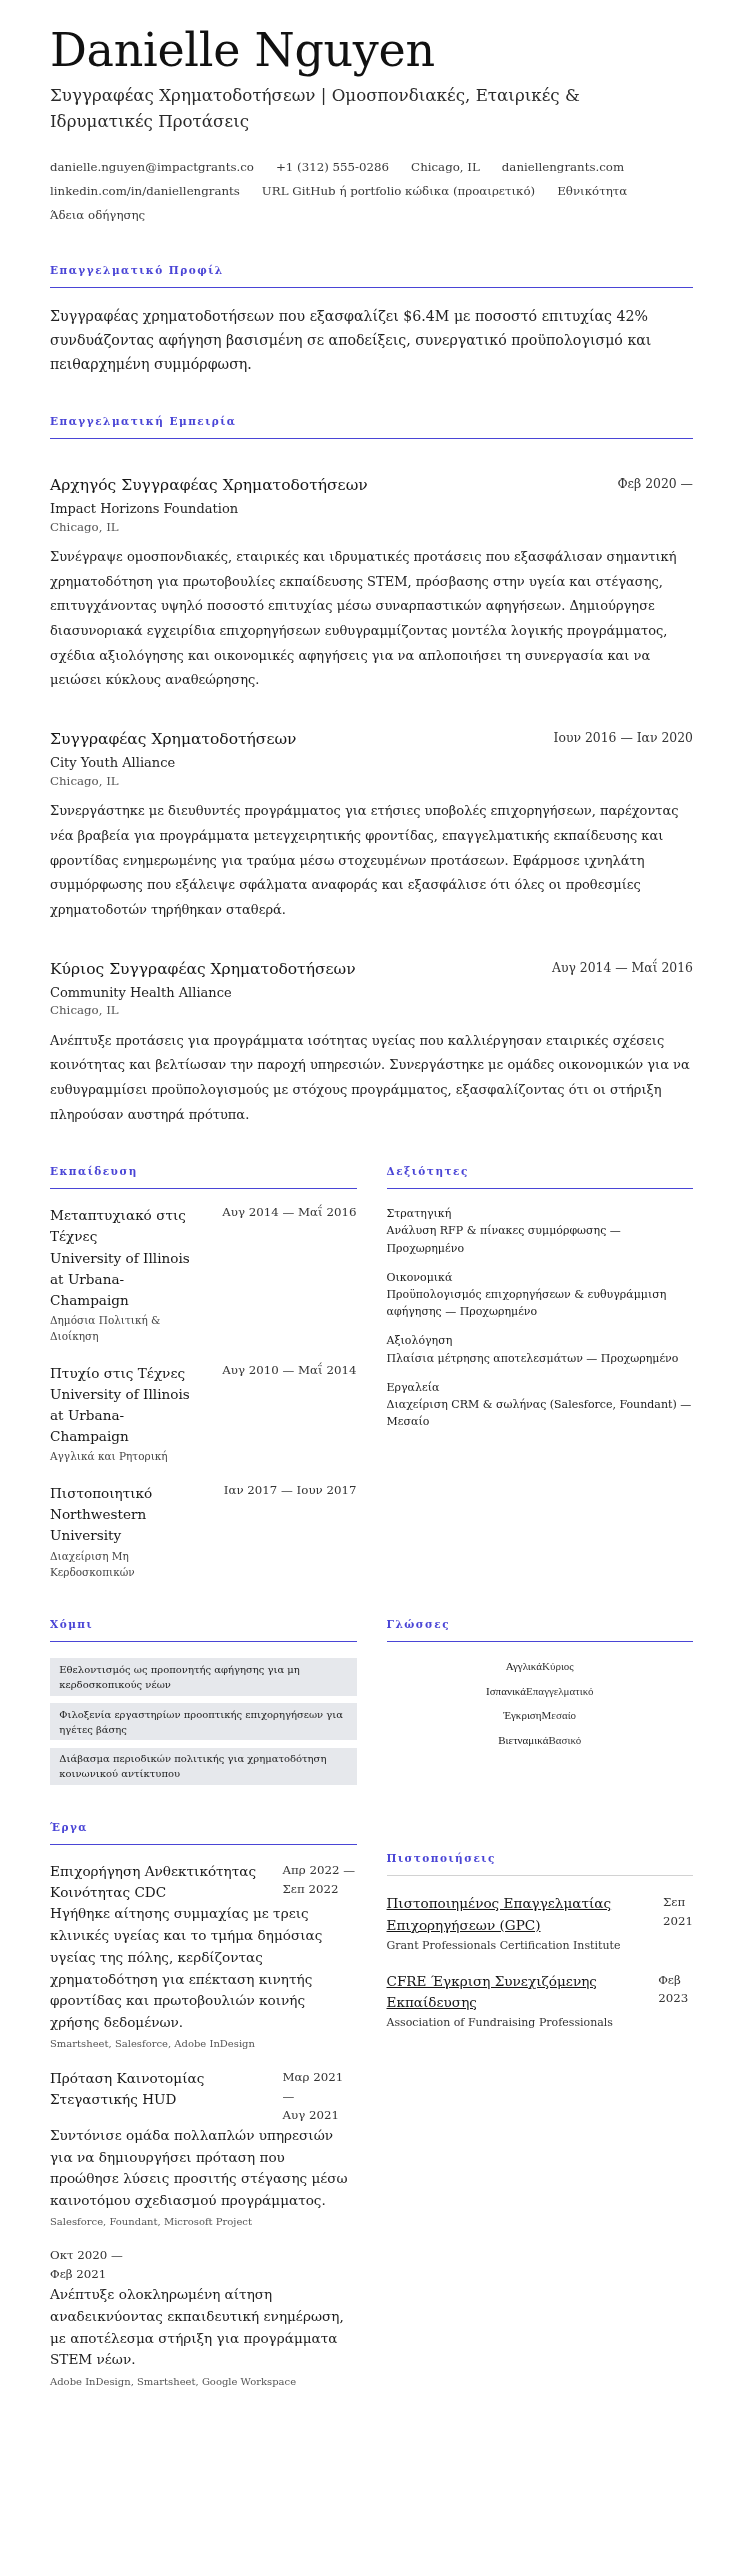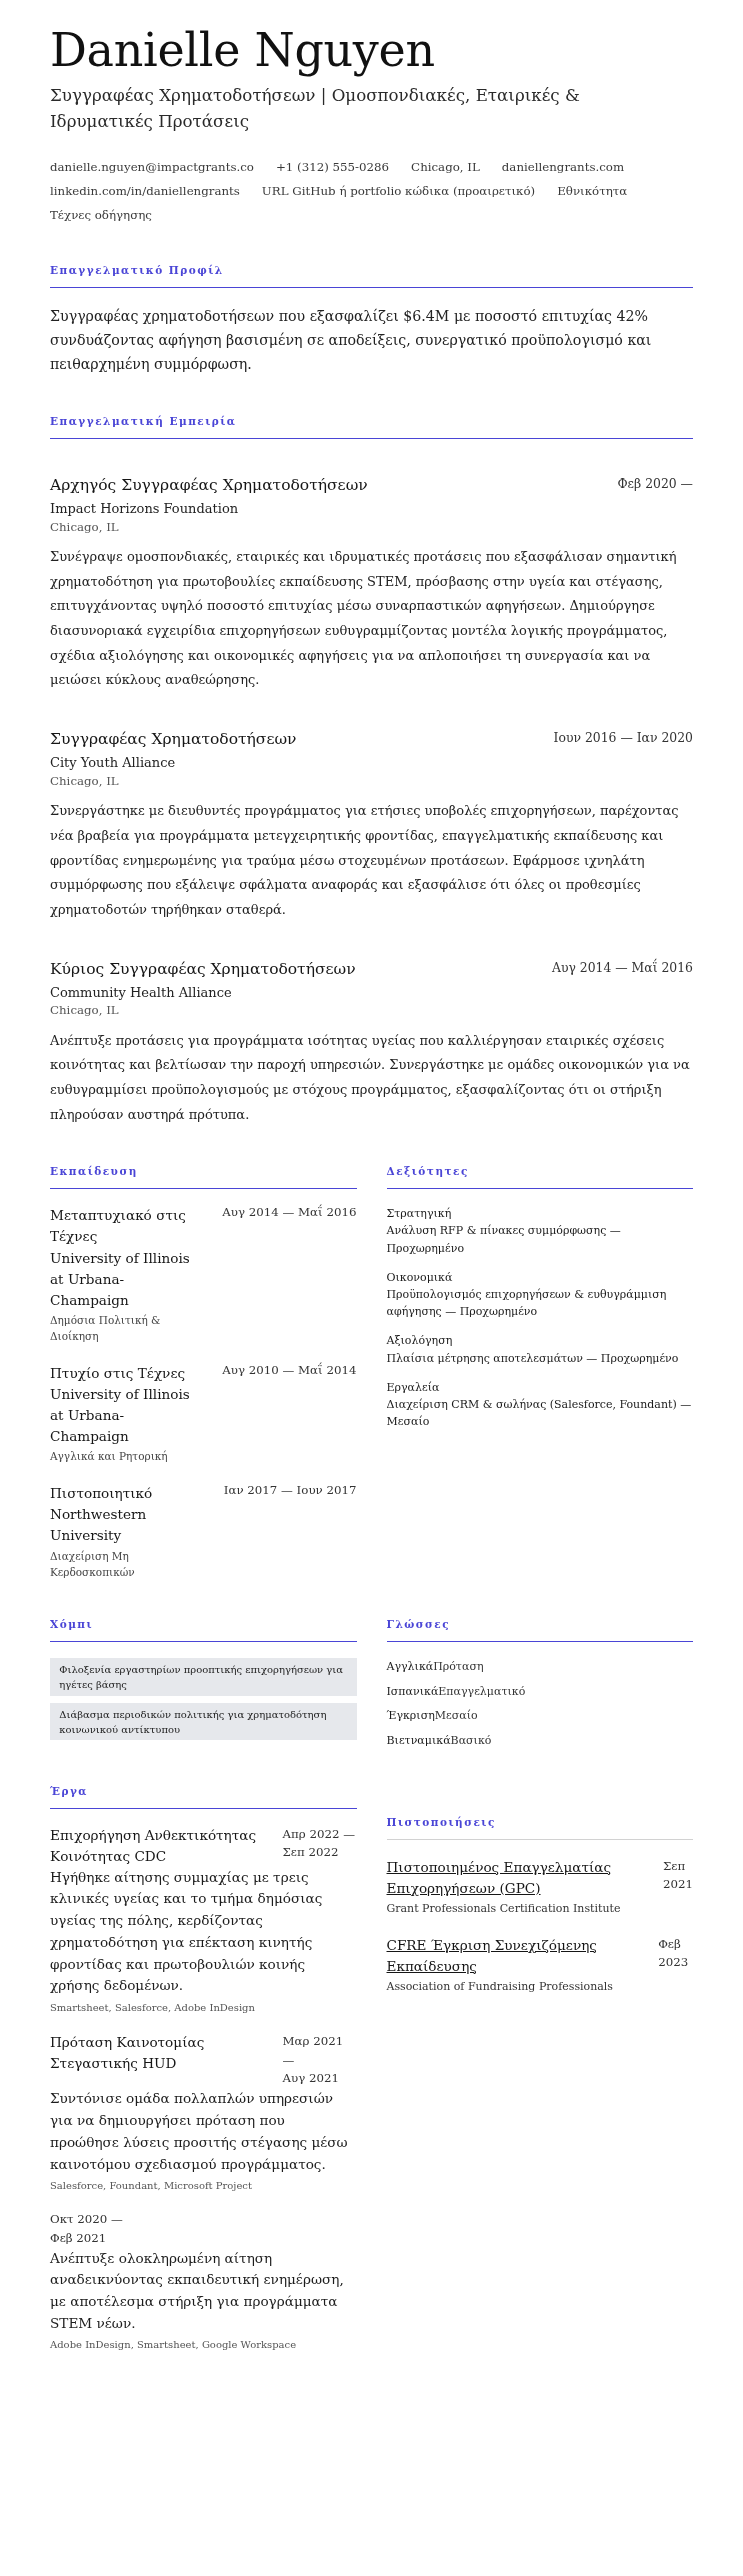--- a/index.html
+++ b/index.html
@@ -61,21 +61,21 @@
   .hobby {
     background: #e6e8ec;
     font-size: 10px;
     line-height: 1.5;
     color: #222;
     padding: 3.7px 9.3px;
     margin-top: 7.4px;
   }
   .hobby:first-of-type { margin-top: 16px; }
 
-  .lang-row { display: flex; justify-content: flex-start; font-size: 11px; line-height: 1.55; margin-top: 7.4px; color: #1a1a1a; }
+  .lang-row { display: flex; justify-content: center; font-size: 11px; line-height: 1.55; margin-top: 7.4px; color: #1a1a1a; font-family: Liberation Serif, serif; }
   .lang-row:first-of-type { margin-top: 16px; }
   .lang-level { color: #333; }
 
   .proj { margin-top: 16px; }
   .proj-head { display: flex; justify-content: space-between; gap: 2.5px; }
   .proj-title { font-size: 13.6px; line-height: 1.55; color: #161616; }
   .proj-date { font-size: 11.8px; color: #333; line-height: 1.6; white-space: pre-line; min-width: 74px; text-align: left; }
   .proj-desc { font-size: 13.6px; line-height: 1.6; color: #1d1d1d; margin: 0; }
   .proj-tools { font-size: 10px; color: #555; line-height: 1.6; margin-top: 2.5px; }
 
@@ -93,21 +93,21 @@
     <h1 class="name">Danielle Nguyen</h1>
     <div class="headline">Συγγραφέας Χρηματοδοτήσεων | Ομοσπονδιακές, Εταιρικές &amp; Ιδρυματικές Προτάσεις</div>
     <div class="contacts">
       <span>danielle.nguyen@impactgrants.co</span>
       <span>+1 (312) 555-0286</span>
       <span>Chicago, IL</span>
       <span>daniellengrants.com</span>
       <span>linkedin.com/in/daniellengrants</span>
       <span>URL GitHub ή portfolio κώδικα (προαιρετικό)</span>
       <span>Εθνικότητα</span>
-      <span>Τέχνες οδήγησης</span>
+      <span>Άδεια οδήγησης</span>
     </div>
   </header>
 
   <section class="section">
     <h2 class="section-title">Επαγγελματικό Προφίλ</h2>
     <p class="summary">Συγγραφέας χρηματοδοτήσεων που εξασφαλίζει $6.4M με ποσοστό επιτυχίας 42% συνδυάζοντας αφήγηση βασισμένη σε αποδείξεις, συνεργατικό προϋπολογισμό και πειθαρχημένη συμμόρφωση.</p>
   </section>
 
   <section class="section">
     <h2 class="section-title">Επαγγελματική Εμπειρία</h2>
@@ -194,31 +194,32 @@
           <div>Διαχείριση CRM &amp; σωλήνας (Salesforce, Foundant) — Μεσαίο</div>
         </div>
       </div>
     </section>
   </div>
 
   <div class="two-col">
     <section class="col">
       <h2 class="section-title">Χόμπι</h2>
       <div>
+        <div class="hobby">Εθελοντισμός ως προπονητής αφήγησης για μη κερδοσκοπικούς νέων</div>
         <div class="hobby">Φιλοξενία εργαστηρίων προοπτικής επιχορηγήσεων για ηγέτες βάσης</div>
         <div class="hobby">Διάβασμα περιοδικών πολιτικής για χρηματοδότηση κοινωνικού αντίκτυπου</div>
       </div>
     </section>
 
     <section class="col">
       <h2 class="section-title">Γλώσσες</h2>
       <div>
         <div class="lang-row">
           <span>Αγγλικά</span>
-          <span class="lang-level">Πρόταση</span>
+          <span class="lang-level">Κύριος</span>
         </div>
         <div class="lang-row">
           <span>Ισπανικά</span>
           <span class="lang-level">Επαγγελματικό</span>
         </div>
         <div class="lang-row">
           <span>Έγκριση</span>
           <span class="lang-level">Μεσαίο</span>
         </div>
         <div class="lang-row">

